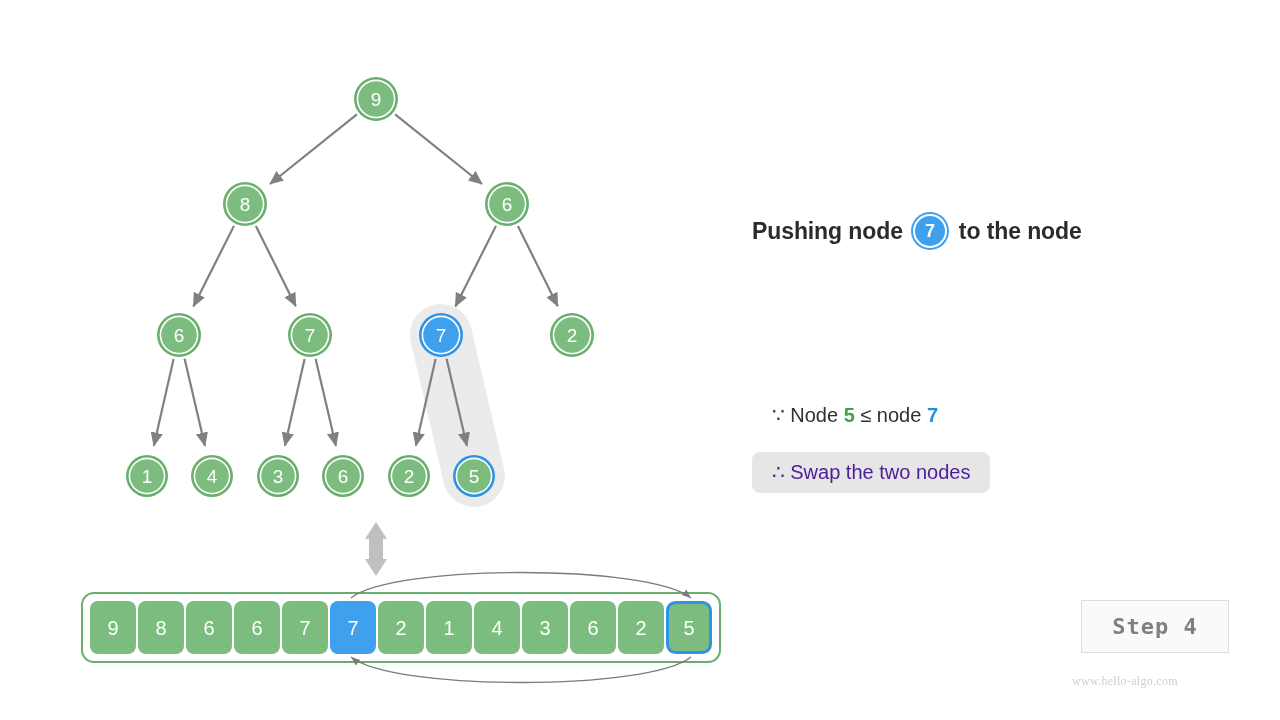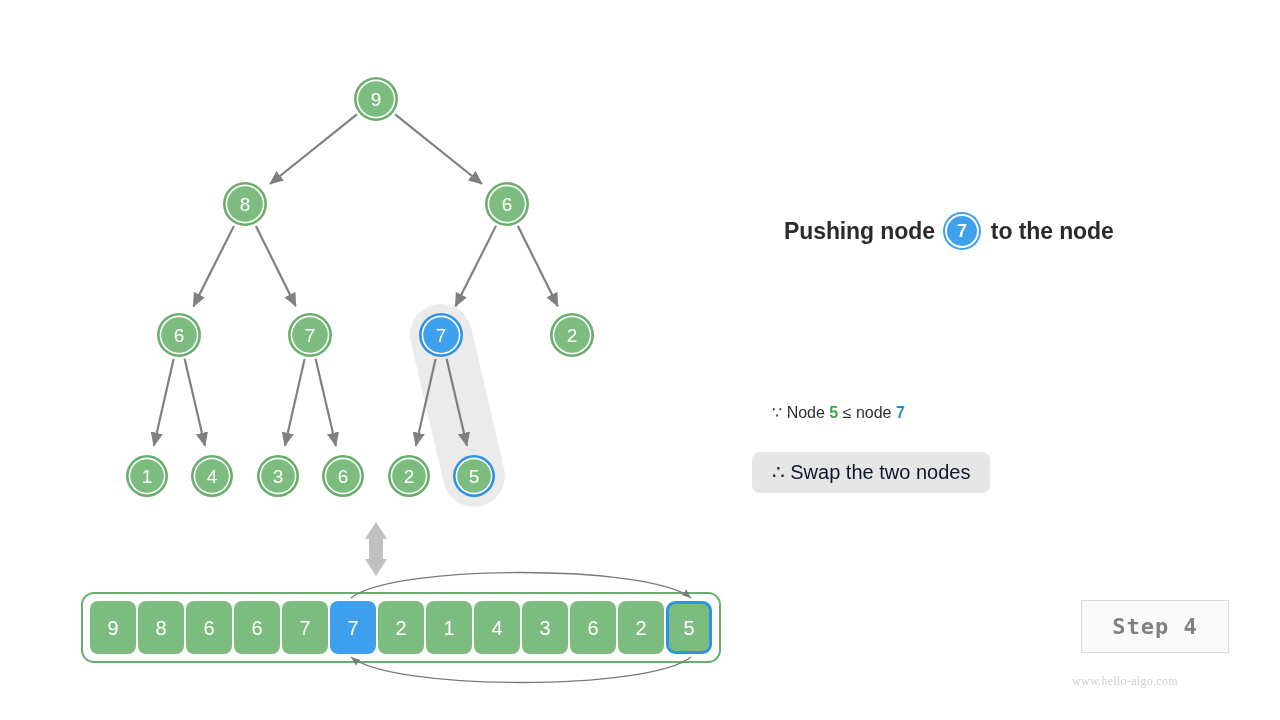--- a/index.html
+++ b/index.html
@@ -40,21 +40,20 @@
     position: absolute;
     left: 0;
     top: 214px;
     font-size: 23px;
     font-weight: bold;
     color: #2b2b2b;
     white-space: nowrap;
     display: flex;
     align-items: center;
     letter-spacing: -0.1px;
-    margin-left: 32px;
   }
   .panel-title .t-pre { margin-right: 10px; }
   .panel-title .t-post { margin-left: 12px; }
 
   .badge-node {
     display: inline-flex;
     align-items: center;
     justify-content: center;
     width: 34px;
     height: 34px;
@@ -75,30 +74,30 @@
     color: #303030;
     white-space: nowrap;
   }
   .step-1 { top: 292px; }
   .step-2 { top: 345px; }
 
   .reason-line {
     position: absolute;
     left: 20px;
     top: 403px;
-    font-size: 16px;
+    font-size: 20px;
     color: #303030;
     white-space: nowrap;
   }
   .conclusion-line {
     position: absolute;
     left: 0px;
     top: 452px;
     font-size: 20px;
-    color: #0f172a;
+    color: #4c1d95;
     white-space: nowrap;
     background: #e6e6e6;
     border-radius: 8px;
     padding: 8px 20px 9px 20px;
   }
 
   .num-blue  { color: #1f8fe0; font-weight: bold; }
   .num-green { color: #3fa14a; font-weight: bold; }
 
   .step-badge {

